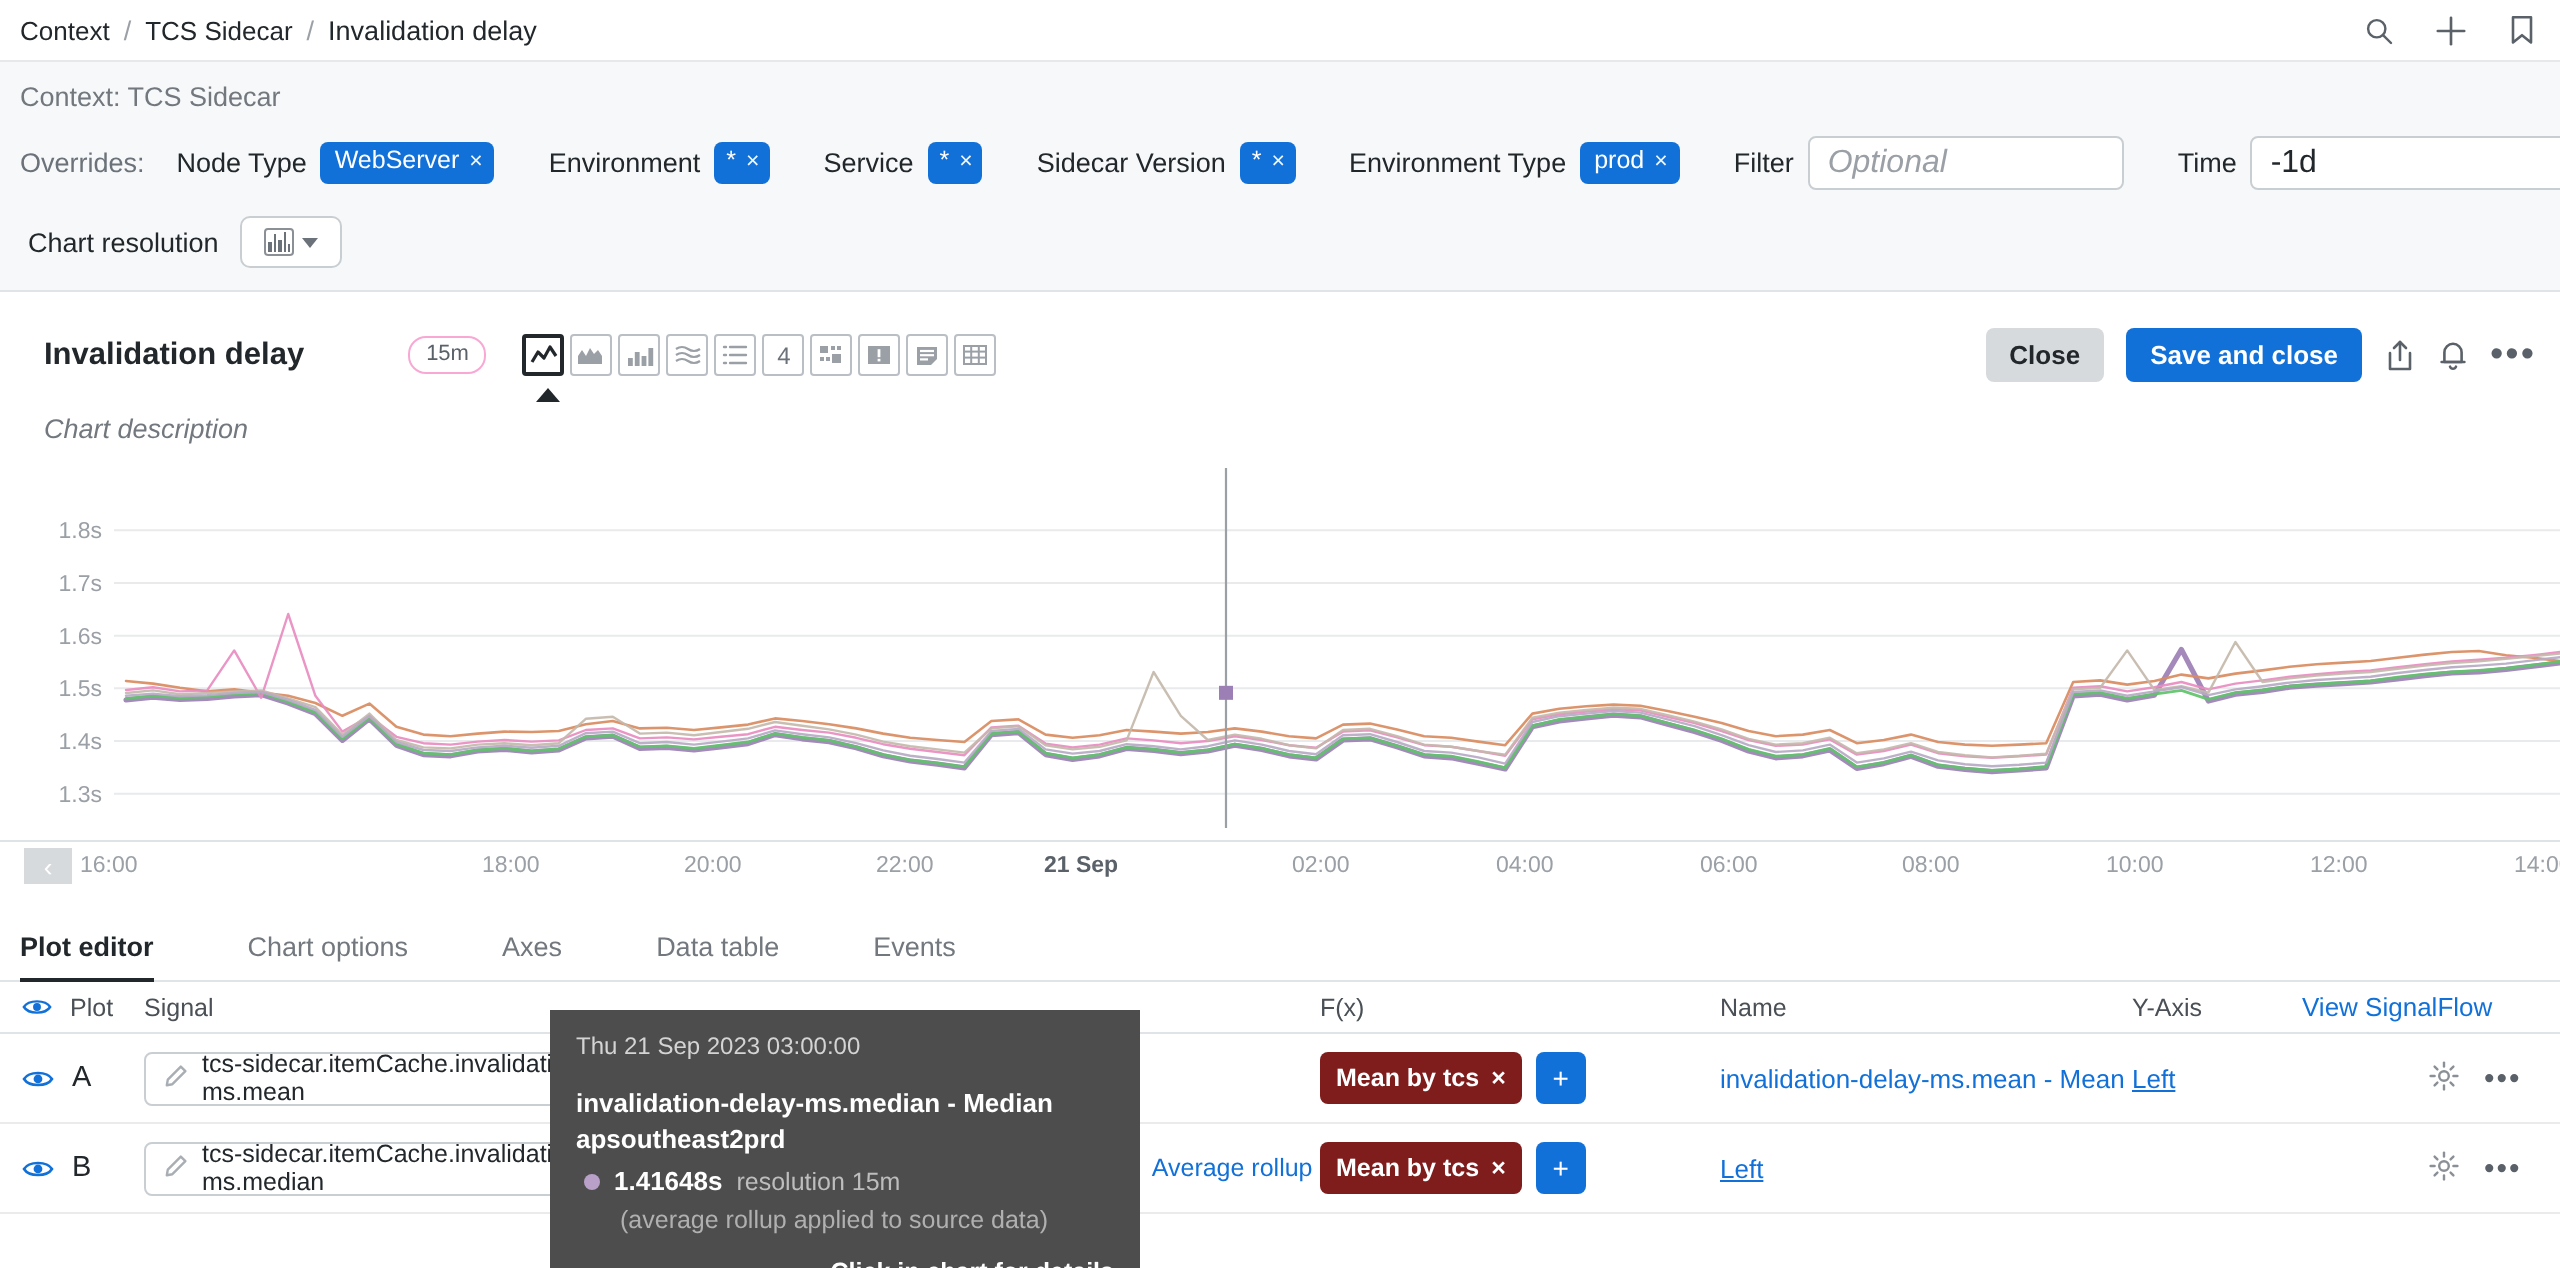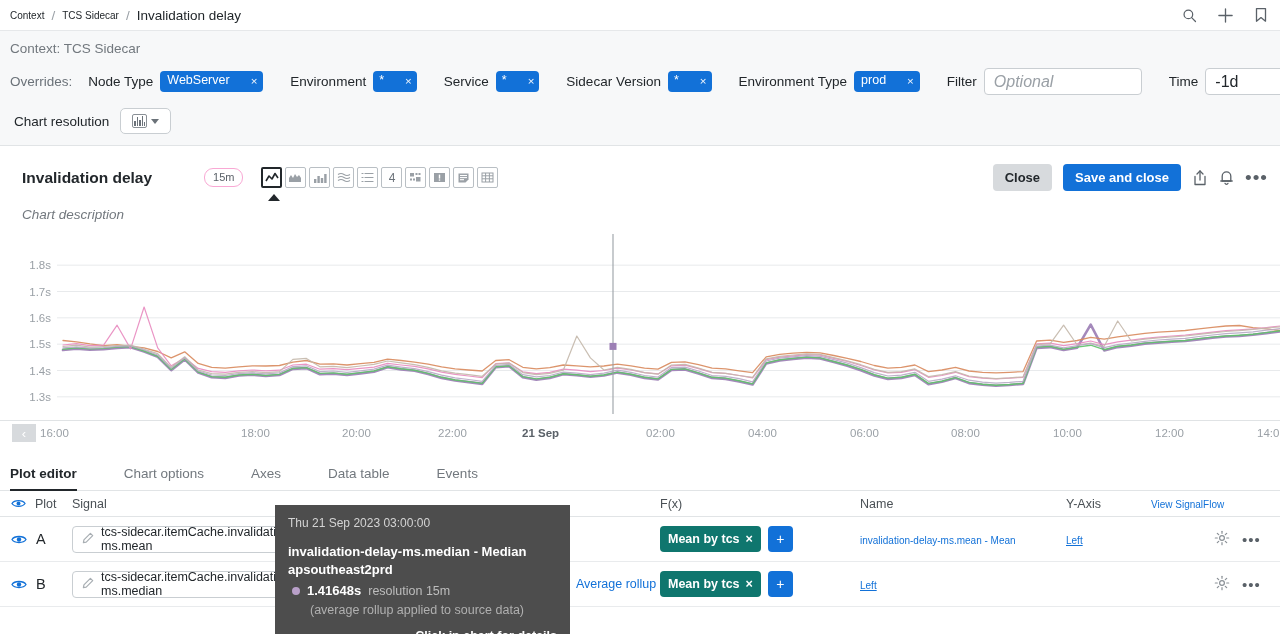--- a/index.html
+++ b/index.html
@@ -49,21 +49,21 @@
     white-space: nowrap;
   }
   .ovr-label { color: #6b7279; margin-right: 16px; }
   .ovr-item { display: flex; align-items: center; margin-right: 27px; }
   .ovr-item .nm { color: #22272b; margin-right: 7px; font-size: 13.5px; }
   .chip {
     background: #1271d8; color: #fff;
     border-radius: 4px;
     font-size: 12.5px;
     padding: 3px 6px 4px 7px;
-    display: inline-flex; align-items: center; gap: 21px;
+    display: inline-flex; align-items: center; gap: 5px;
     line-height: 1.05;
   }
   .chip .x { font-size: 11.5px; opacity: .95; }
   .chip.star { padding: 3px 5px 4px 6px; }
   .field {
     border: 1px solid #c9ced2; border-radius: 4px;
     background: #fff; height: 27px;
     display: flex; align-items: center;
     padding: 0 9px; font-size: 16px;
   }
@@ -216,30 +216,30 @@
     padding: 0 9px; font-size: 12.5px; color: #22272b;
   }
   .pencil { color: #a8aeb3; }
   .addfilter {
     background: #1271d8; color: #fff; border: none; border-radius: 4px;
     font-size: 12.5px; font-weight: 700; padding: 7px 10px; cursor: pointer; line-height:1;
   }
   .ts { color: #4a5055; font-size: 12.5px; }
   .rollup { color: #1271d8; font-size: 12.5px; cursor: pointer; }
   .fxchip {
-    background: #0f766e; color: #fff; border-radius: 4px;
+    background: #7f1d1d; color: #fff; border-radius: 4px;
     font-size: 12.5px; font-weight: 700;
     padding: 7px 8px; display: inline-flex; align-items: flex-start; gap: 6px; line-height: 1;
   }
   .fxplus {
     background: #1271d8; color: #fff; border-radius: 4px;
     width: 25px; height: 26px; display: flex; align-items: center; justify-content: center;
     font-size: 14px; cursor: pointer;
   }
-  .link { color: #1271d8; font-size: 10px; cursor: pointer; }
+  .link { color: #1271d8; font-size: 13px; cursor: pointer; }
   .link.u { text-decoration: underline; }
   .gear { color: #8a9096; }
   .hdr-label { color: #4a5055; }
 </style>
 </head>
 <body>
 
 <div class="topbar">
   <div class="crumbs">
     <span class="crumb link">Context</span>

